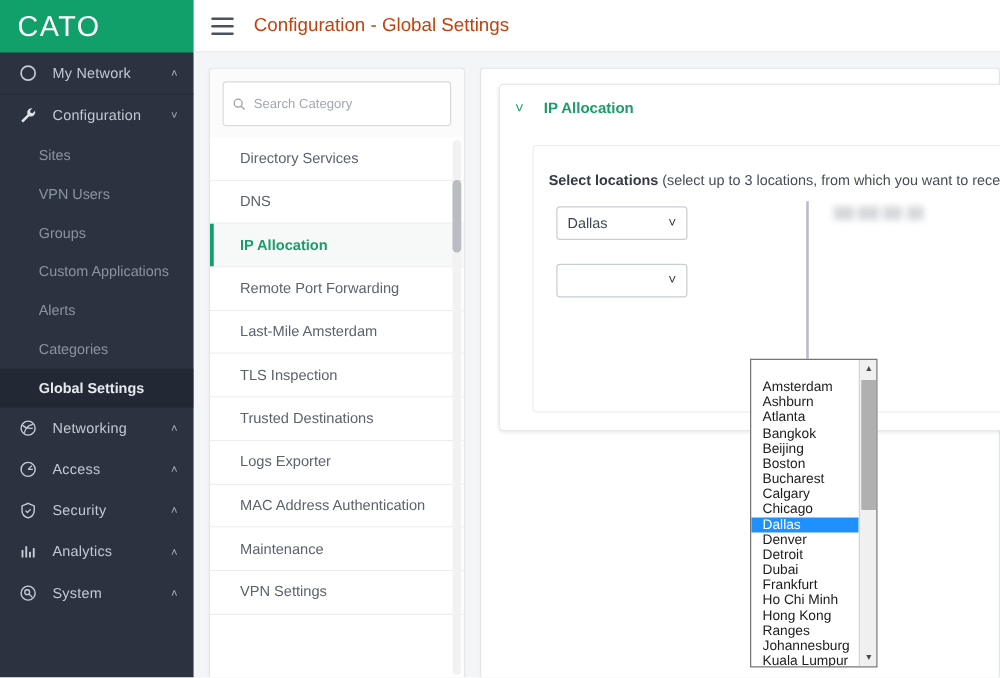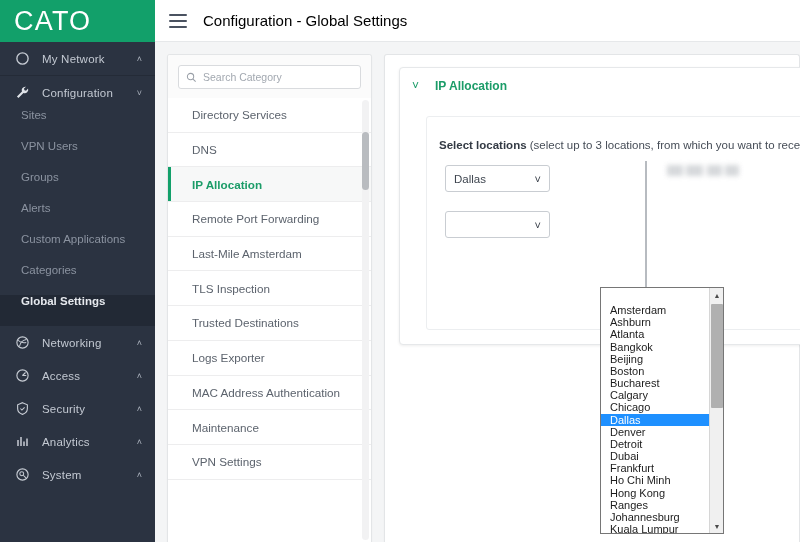--- a/index.html
+++ b/index.html
@@ -20,21 +20,21 @@
     overflow: hidden;
   }
   .brand {
     height: 42px;
     background: #12a06a;
     display: flex; align-items: center;
     padding-left: 14px;
   }
   .brand-text {
     color: #ffffff;
-    font-size: 27px;
+    font-size: 23px;
     letter-spacing: 1.2px;
     font-weight: 400;
   }
   .nav-group {
     height: 33px;
     display: flex; align-items: center;
     padding: 0 12px 0 12px;
     position: relative;
     cursor: pointer;
   }
@@ -53,22 +53,22 @@
   }
   .nav-group .chev {
     position: absolute; right: 13px; top: 50%;
     transform: translateY(-50%);
     color: #aab1bc; font-size: 9px; line-height: 1;
   }
   .nav-sep { height: 1px; background: #242b37; }
 
   .sub-item {
     height: 31px;
-    display: flex; align-items: flex-start;
-    padding-left: 21px;
+    display: flex; align-items: center;
+    padding-left: 31px;
     color: #8b93a0;
     font-size: 11.5px;
     cursor: pointer;
   }
   .sub-item.active {
     background: #222935;
     color: #e6e9ee;
     font-weight: bold;
   }
 
@@ -88,21 +88,21 @@
   }
   .hamburger {
     width: 18px; height: 14px;
     display: flex; flex-direction: column; justify-content: space-between;
     cursor: pointer;
   }
   .hamburger i { display: block; height: 2px; background: #4a5260; border-radius: 1px; }
   .page-title {
     margin-left: 16px;
     font-size: 15px;
-    color: #000000;
+    color: #c2410c;
   }
 
   .body-area {
     flex: 1;
     display: flex;
     padding: 12px 0 0 12px;
     gap: 12px;
     overflow: hidden;
     position: relative;
   }
@@ -117,21 +117,21 @@
     display: flex; flex-direction: column;
     overflow: hidden;
     position: relative;
     box-shadow: 0 1px 2px rgba(0,0,0,.04);
   }
   .cat-search-wrap {
     padding: 10px 10px 9px 10px;
     background: #fbfbfb;
   }
   .cat-search {
-    height: 24px;
+    height: 36px;
     border: 1px solid #d9dbde;
     border-radius: 3px;
     background: #ffffff;
     display: flex; align-items: center;
     padding: 0 7px;
     gap: 6px;
   }
   .search-ico { color: #9aa0a8; display: flex; align-items: center; }
   .cat-search input {
     border: none; outline: none;
@@ -262,21 +262,21 @@
     width: 72px; height: 11px;
     background: linear-gradient(90deg,#c8cbcf 0 22%,transparent 22% 27%,#c8cbcf 27% 50%,transparent 50% 55%,#c8cbcf 55% 76%,transparent 76% 81%,#c8cbcf 81% 100%);
     filter: blur(2.6px);
     opacity: .75;
   }
 
   
   .dropdown {
     position: absolute;
     left: 445px; top: 287px;
-    width: 124px; height: 247px;
+    width: 102px; height: 247px;
     background: #ffffff;
     border: 1px solid #767676;
     z-index: 40;
     overflow: hidden;
   }
   .dd-scroll {
     position: absolute; right: 0; top: 0; bottom: 0;
     width: 14px; background: #f0f0f0;
     border-left: 1px solid #d6d6d6;
   }
@@ -348,24 +348,24 @@
     <div class="sub-item">
         <span>Sites</span>
       </div>
     <div class="sub-item">
         <span>VPN Users</span>
       </div>
     <div class="sub-item">
         <span>Groups</span>
       </div>
     <div class="sub-item">
+        <span>Custom Applications</span>
+      </div>
+    <div class="sub-item">
         <span>Alerts</span>
-      </div>
-    <div class="sub-item">
-        <span>Custom Applications</span>
       </div>
     <div class="sub-item">
         <span>Categories</span>
       </div>
     <div class="sub-item active">
         <span>Global Settings</span>
       </div>
 
     <div class="nav-group">
       <span class="nav-ico">

